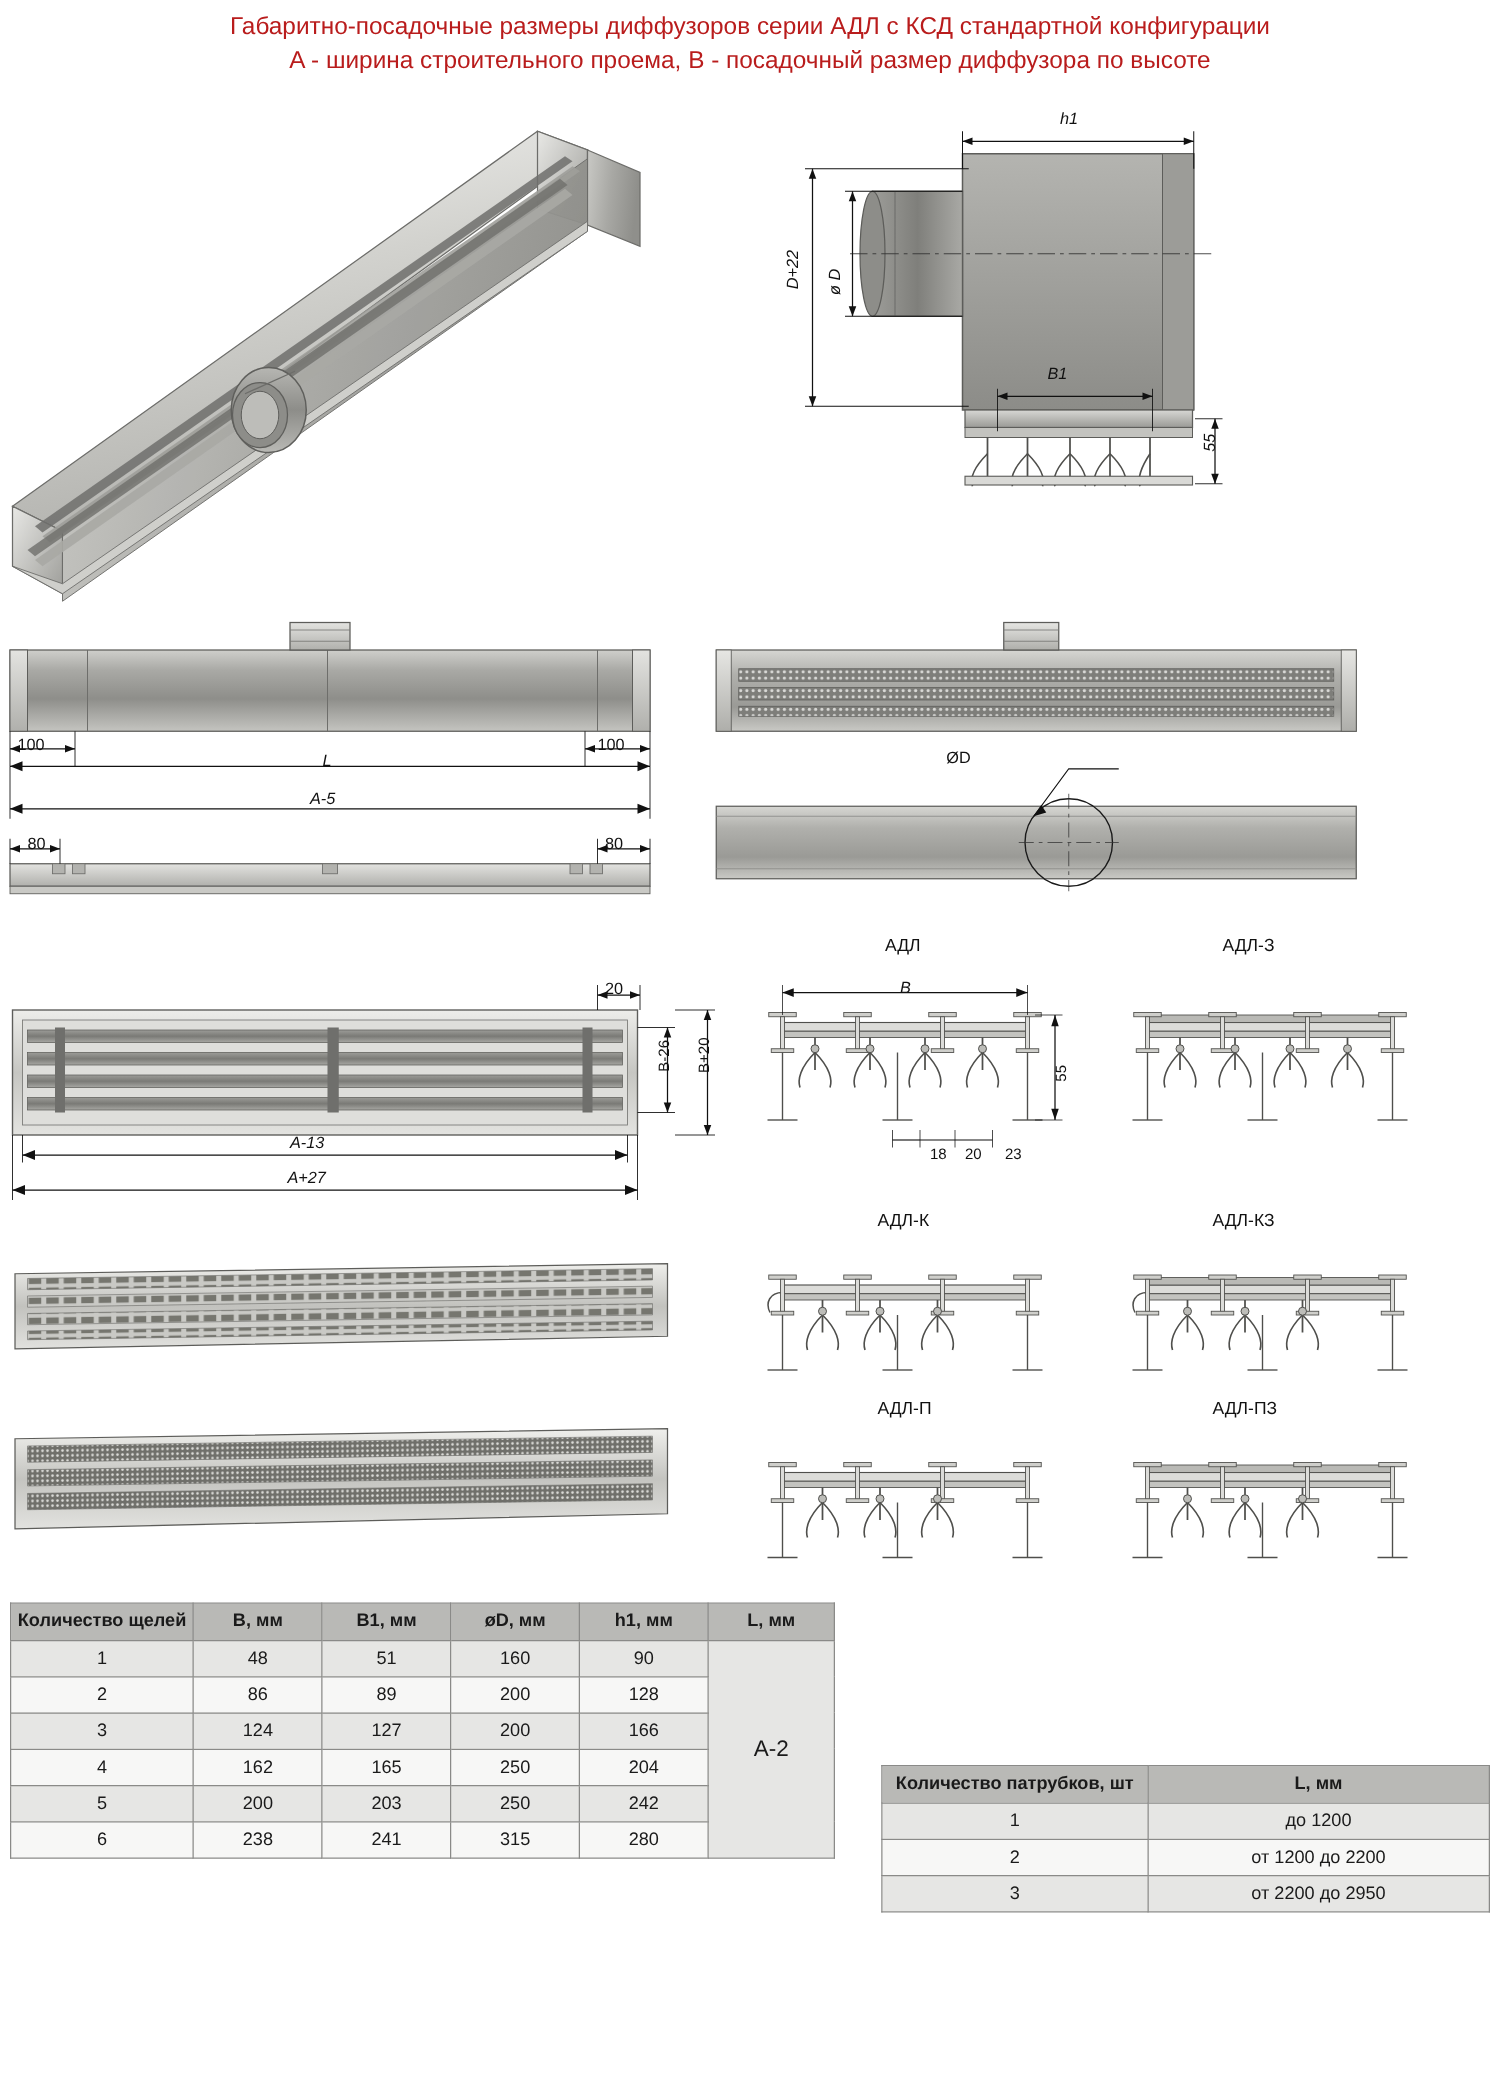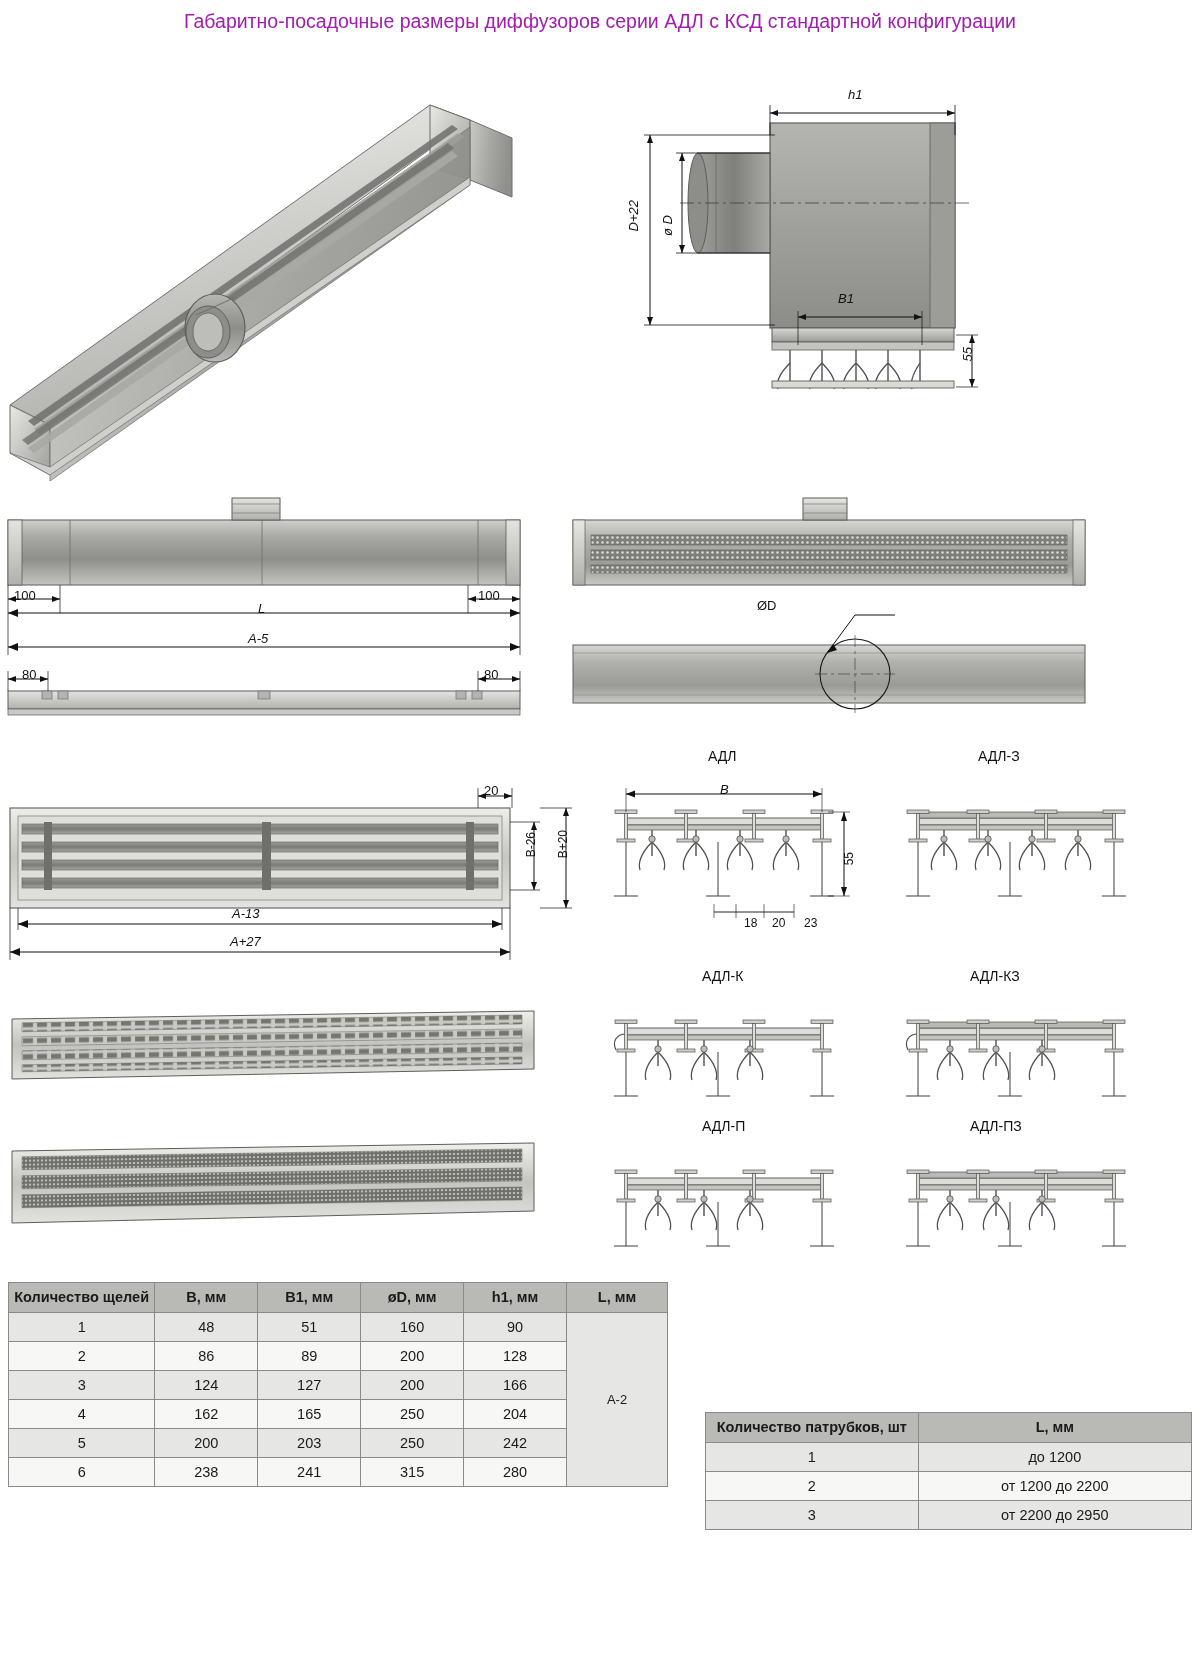--- a/index.html
+++ b/index.html
@@ -6,21 +6,21 @@
   html, body { margin:0; padding:0; }
   body {
     width:1200px; height:1675px; position:relative;
     background:#ffffff;
     font-family:"Liberation Sans", sans-serif;
     color:#1a1a1a;
     overflow:hidden;
   }
   .title {
     position:absolute; left:0; top:8px; width:1200px;
-    text-align:center; font-size:19.5px; line-height:27px; color:#a21caf;
+    text-align:center; font-size:19.5px; line-height:27px; color:#b91c1c;
   }
   .title div { white-space:nowrap; }
 
   
   .abs { position:absolute; }
   .lbl { position:absolute; font-size:13px; color:#111; white-space:nowrap; }
   .lbl.sm { font-size:12px; }
   .lbl.it { font-style:italic; }
   .vert { writing-mode:vertical-rl; transform:rotate(180deg); }
 
@@ -33,28 +33,29 @@
   
   table { border-collapse:collapse; font-size:14.5px; }
   .tbl1 { position:absolute; left:8px; top:1282px; width:660px; }
   .tbl2 { position:absolute; left:705px; top:1412px; width:487px; }
   .tbl1 th, .tbl1 td, .tbl2 th, .tbl2 td {
     border:1px solid #8a8a88; text-align:center; padding:6px 4px;
   }
   .tbl1 th, .tbl2 th { background:#b9b9b6; font-weight:bold; line-height:1.15; }
   .tbl1 tbody tr:nth-child(odd) td, .tbl2 tbody tr:nth-child(odd) td { background:#e6e6e4; }
   .tbl1 tbody tr:nth-child(even) td, .tbl2 tbody tr:nth-child(even) td { background:#f7f7f6; }
-  .tbl1 td.span-l { background:#efefee; font-size:13px;text-align:center; }
+  .tbl1 td.span-l { background:#efefee; font-size:18px;text-align:center; }
   .cap { position:absolute; font-size:14px; color:#111; white-space:nowrap; }
 </style>
 </head>
 <body>
 
 <div class="title">
   <div>Габаритно-посадочные размеры диффузоров серии АДЛ с КСД стандартной конфигурации</div>
+  <div>A - ширина строительного проема, B - посадочный размер диффузора по высоте</div>
 </div>
 
 <div class="abs" id="iso">
   <svg width="560" height="400" viewBox="0 0 560 400">
     <defs>
       <linearGradient id="g1" x1="0" y1="0" x2="0.3" y2="1">
         <stop offset="0" stop-color="#f4f4f2"></stop>
           <stop offset="0.45" stop-color="#d2d2ce"></stop>
         <stop offset="1" stop-color="#b2b2ae"></stop>
       </linearGradient>

